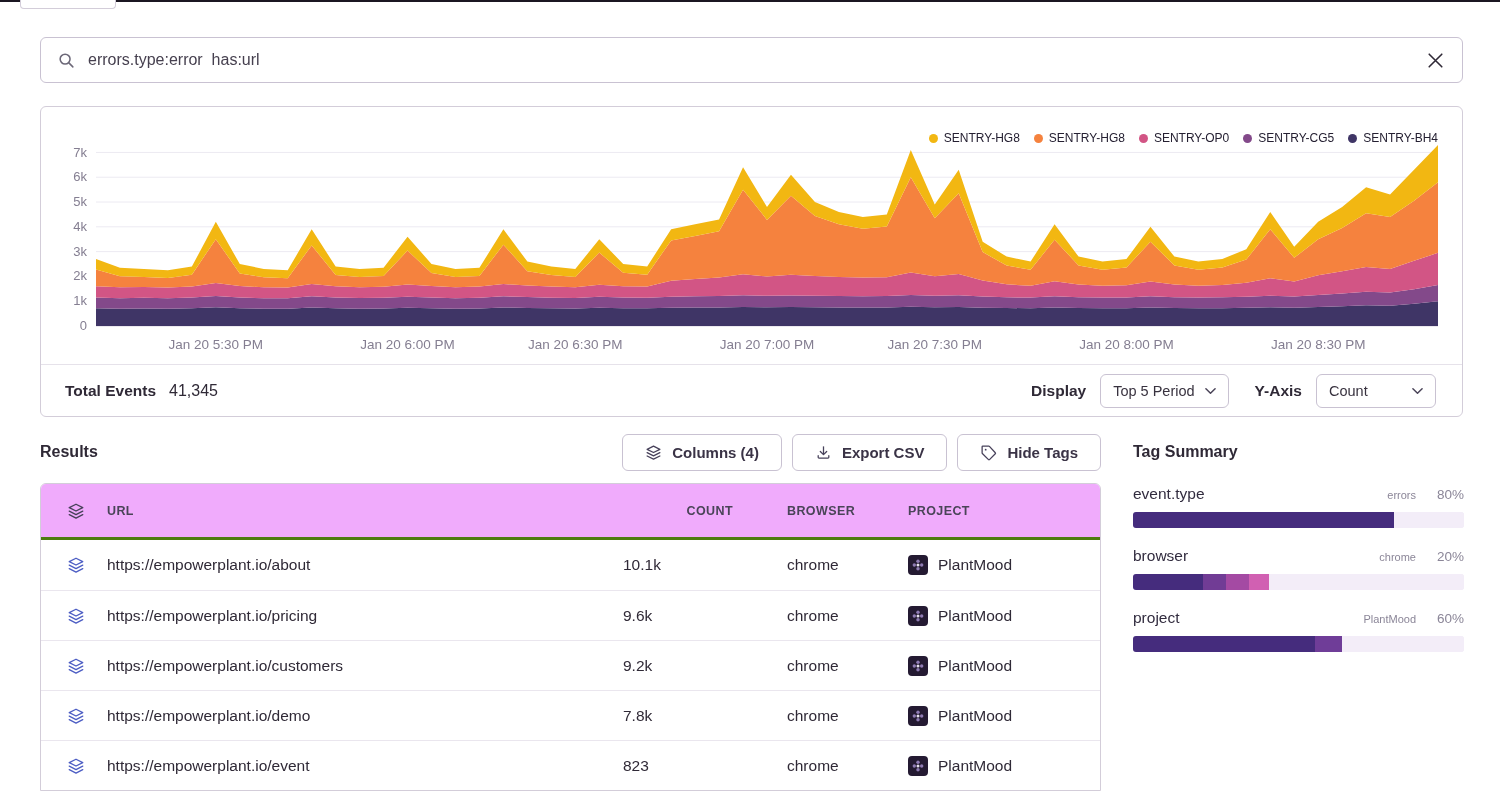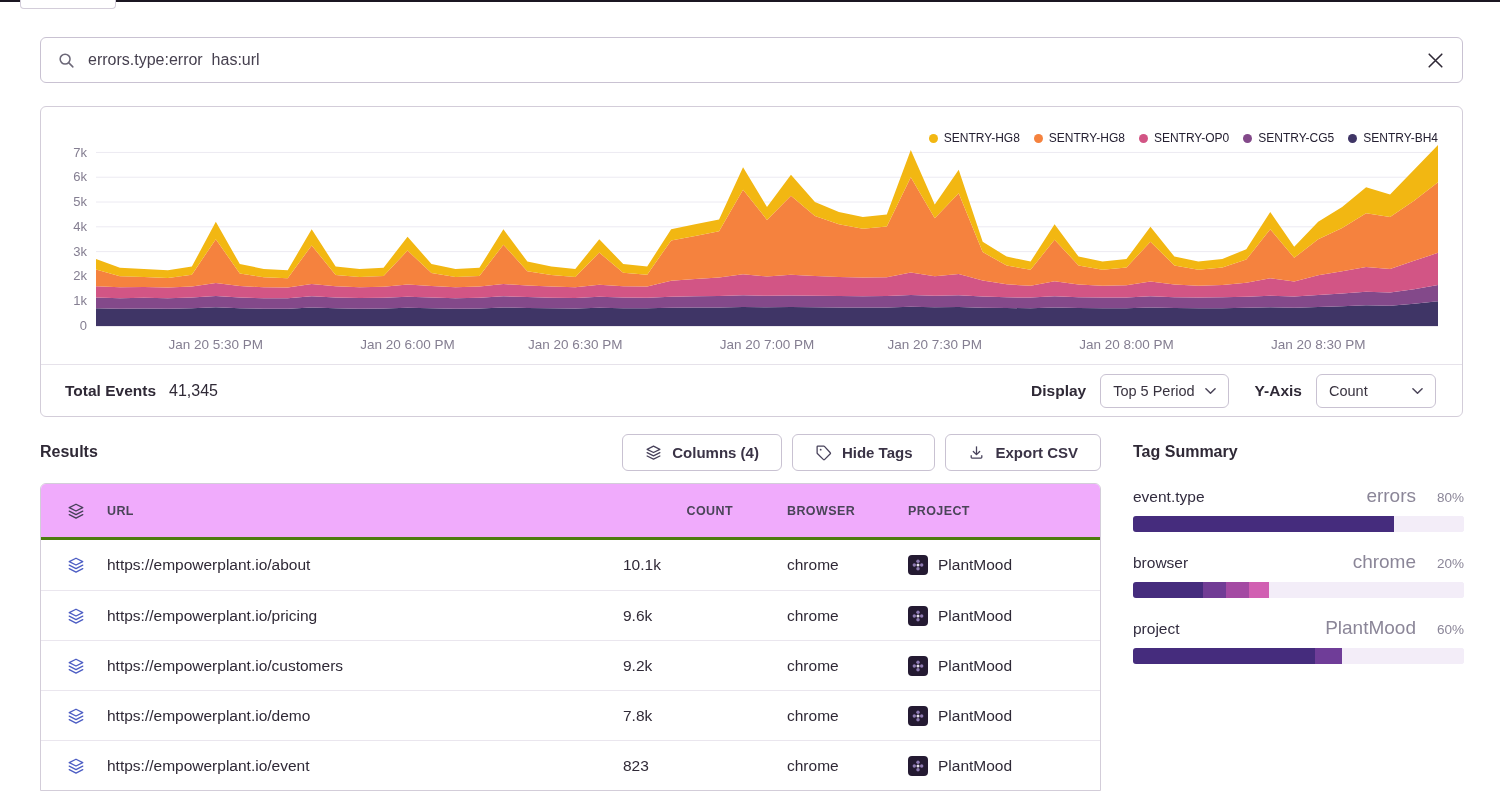--- a/index.html
+++ b/index.html
@@ -72,21 +72,21 @@
   .cell-browser { font-size:15.5px; }
   .cell-project { display:flex; align-items:center; gap:10px; font-size:15.5px; }
 
   
   .sidebar { position:absolute; left:1133px; top:433px; width:331px; }
   .sidebar-title { font-size:16px; font-weight:bold; height:38px; display:flex; align-items:center; }
   .tag-item { margin-top:14px; }
   .tag-item + .tag-item { margin-top:19px; }
   .tag-head { display:flex; align-items:baseline; }
   .tag-name { font-size:15.5px; color:#322c3f; }
-  .tag-value { margin-left:auto; font-size:19px; color:#8b8698; }
+  .tag-value { margin-left:auto; font-size:11px; color:#8b8698; }
   .tag-pct { min-width:48px; text-align:right; font-size:13.5px; color:#8b8698; }
   .tag-bar { display:flex; height:16px; margin-top:9px; border-radius:3px; overflow:hidden;
     background:#f3edf8; cursor:pointer; }
   .tag-seg { height:100%; }
 </style>
 </head>
 <body>
 
 <div id="app">
   <div class="top-hairline"></div>
@@ -203,35 +203,35 @@
               <path d="M12 3 3 7.5l9 4.5 9-4.5L12 3z"></path>
               <path d="M3 12.2l9 4.5 9-4.5"></path>
               <path d="M3 16.9l9 4.5 9-4.5"></path>
             </svg>
           </span>
           <span>Columns (4)</span>
         </button>
         <button class="btn">
           <span style="display: flex;">
             <svg viewBox="0 0 24 24" fill="none" stroke="currentColor" stroke-width="1.8" stroke-linecap="round" stroke-linejoin="round">
-              <path d="M12.6 3H4a1 1 0 0 0-1 1v8.6a1 1 0 0 0 .3.7l8.7 8.7a1 1 0 0 0 1.4 0l8.2-8.2a1 1 0 0 0 0-1.4L13.3 3.3a1 1 0 0 0-.7-.3z"></path>
-              <circle cx="8" cy="8" r="1.3" fill="currentColor" stroke="none"></circle>
-            </svg>
-          </span>
-          <span>Hide Tags</span>
+              <path d="M12 4v10"></path>
+              <path d="M7.5 10.5 12 15l4.5-4.5"></path>
+              <path d="M4.5 16.5v2.3a1.2 1.2 0 0 0 1.2 1.2h12.6a1.2 1.2 0 0 0 1.2-1.2v-2.3"></path>
+            </svg>
+          </span>
+          <span>Export CSV</span>
         </button>
         <button class="btn">
           <span style="display: flex;">
             <svg viewBox="0 0 24 24" fill="none" stroke="currentColor" stroke-width="1.8" stroke-linecap="round" stroke-linejoin="round">
-              <path d="M12 4v10"></path>
-              <path d="M7.5 10.5 12 15l4.5-4.5"></path>
-              <path d="M4.5 16.5v2.3a1.2 1.2 0 0 0 1.2 1.2h12.6a1.2 1.2 0 0 0 1.2-1.2v-2.3"></path>
-            </svg>
-          </span>
-          <span>Export CSV</span>
+              <path d="M12.6 3H4a1 1 0 0 0-1 1v8.6a1 1 0 0 0 .3.7l8.7 8.7a1 1 0 0 0 1.4 0l8.2-8.2a1 1 0 0 0 0-1.4L13.3 3.3a1 1 0 0 0-.7-.3z"></path>
+              <circle cx="8" cy="8" r="1.3" fill="currentColor" stroke="none"></circle>
+            </svg>
+          </span>
+          <span>Hide Tags</span>
         </button>
       </div>
   </div>
 
   <div class="results-table">
     <div class="t-head">
       <span class="cell-icon">
         <svg viewBox="0 0 24 24" fill="none" stroke="currentColor" stroke-width="1.8" stroke-linecap="round" stroke-linejoin="round">
             <path d="M12 3 3 7.5l9 4.5 9-4.5L12 3z"></path>
             <path d="M3 12.2l9 4.5 9-4.5"></path>

